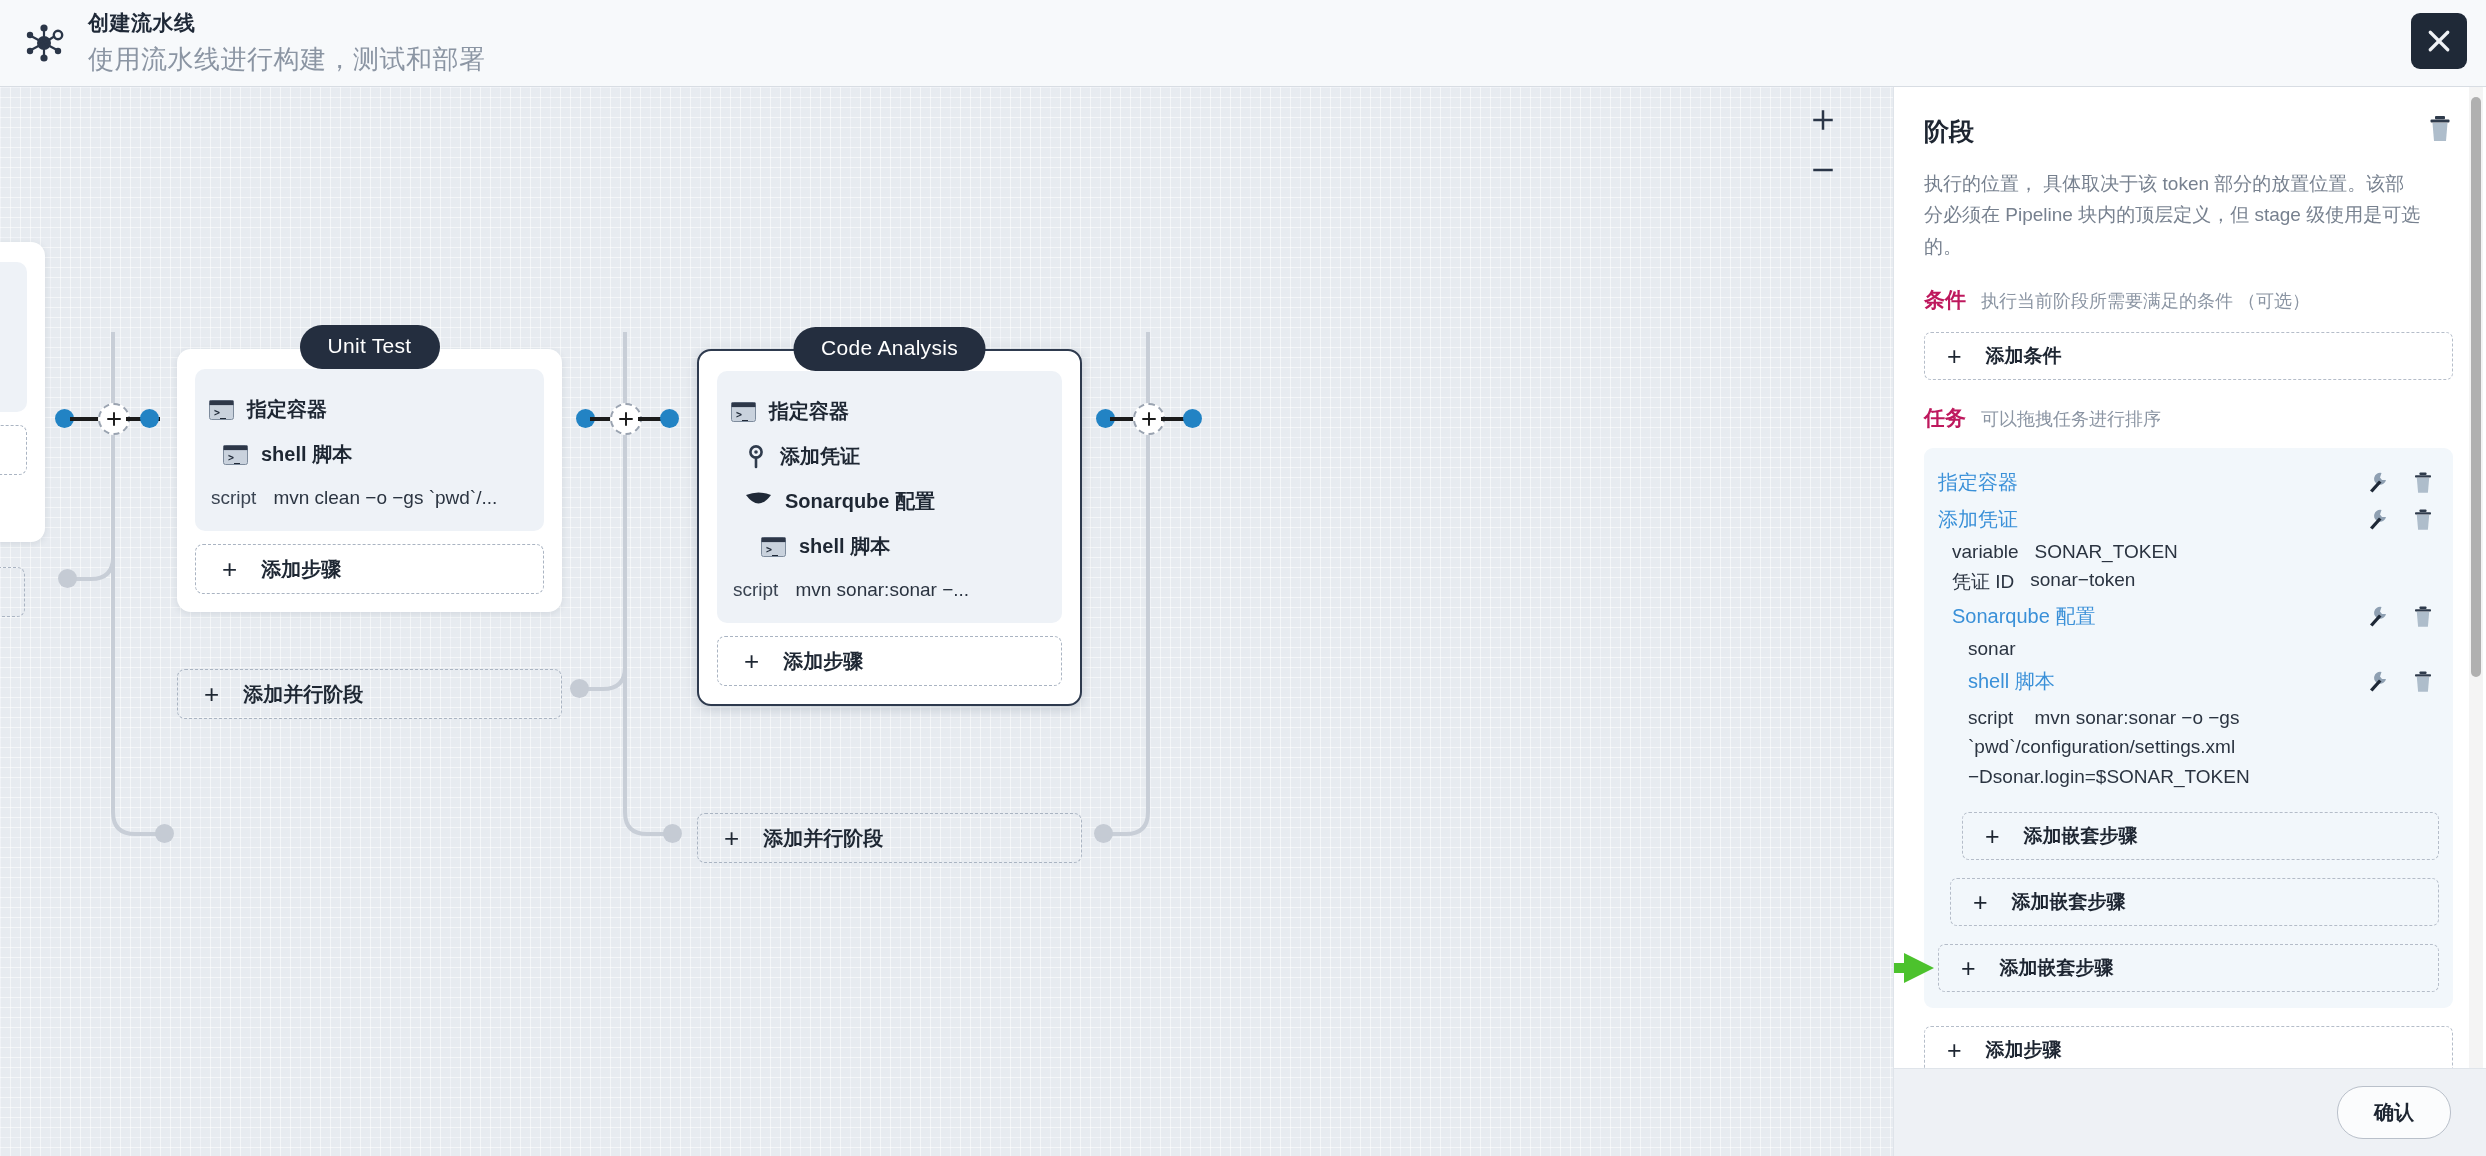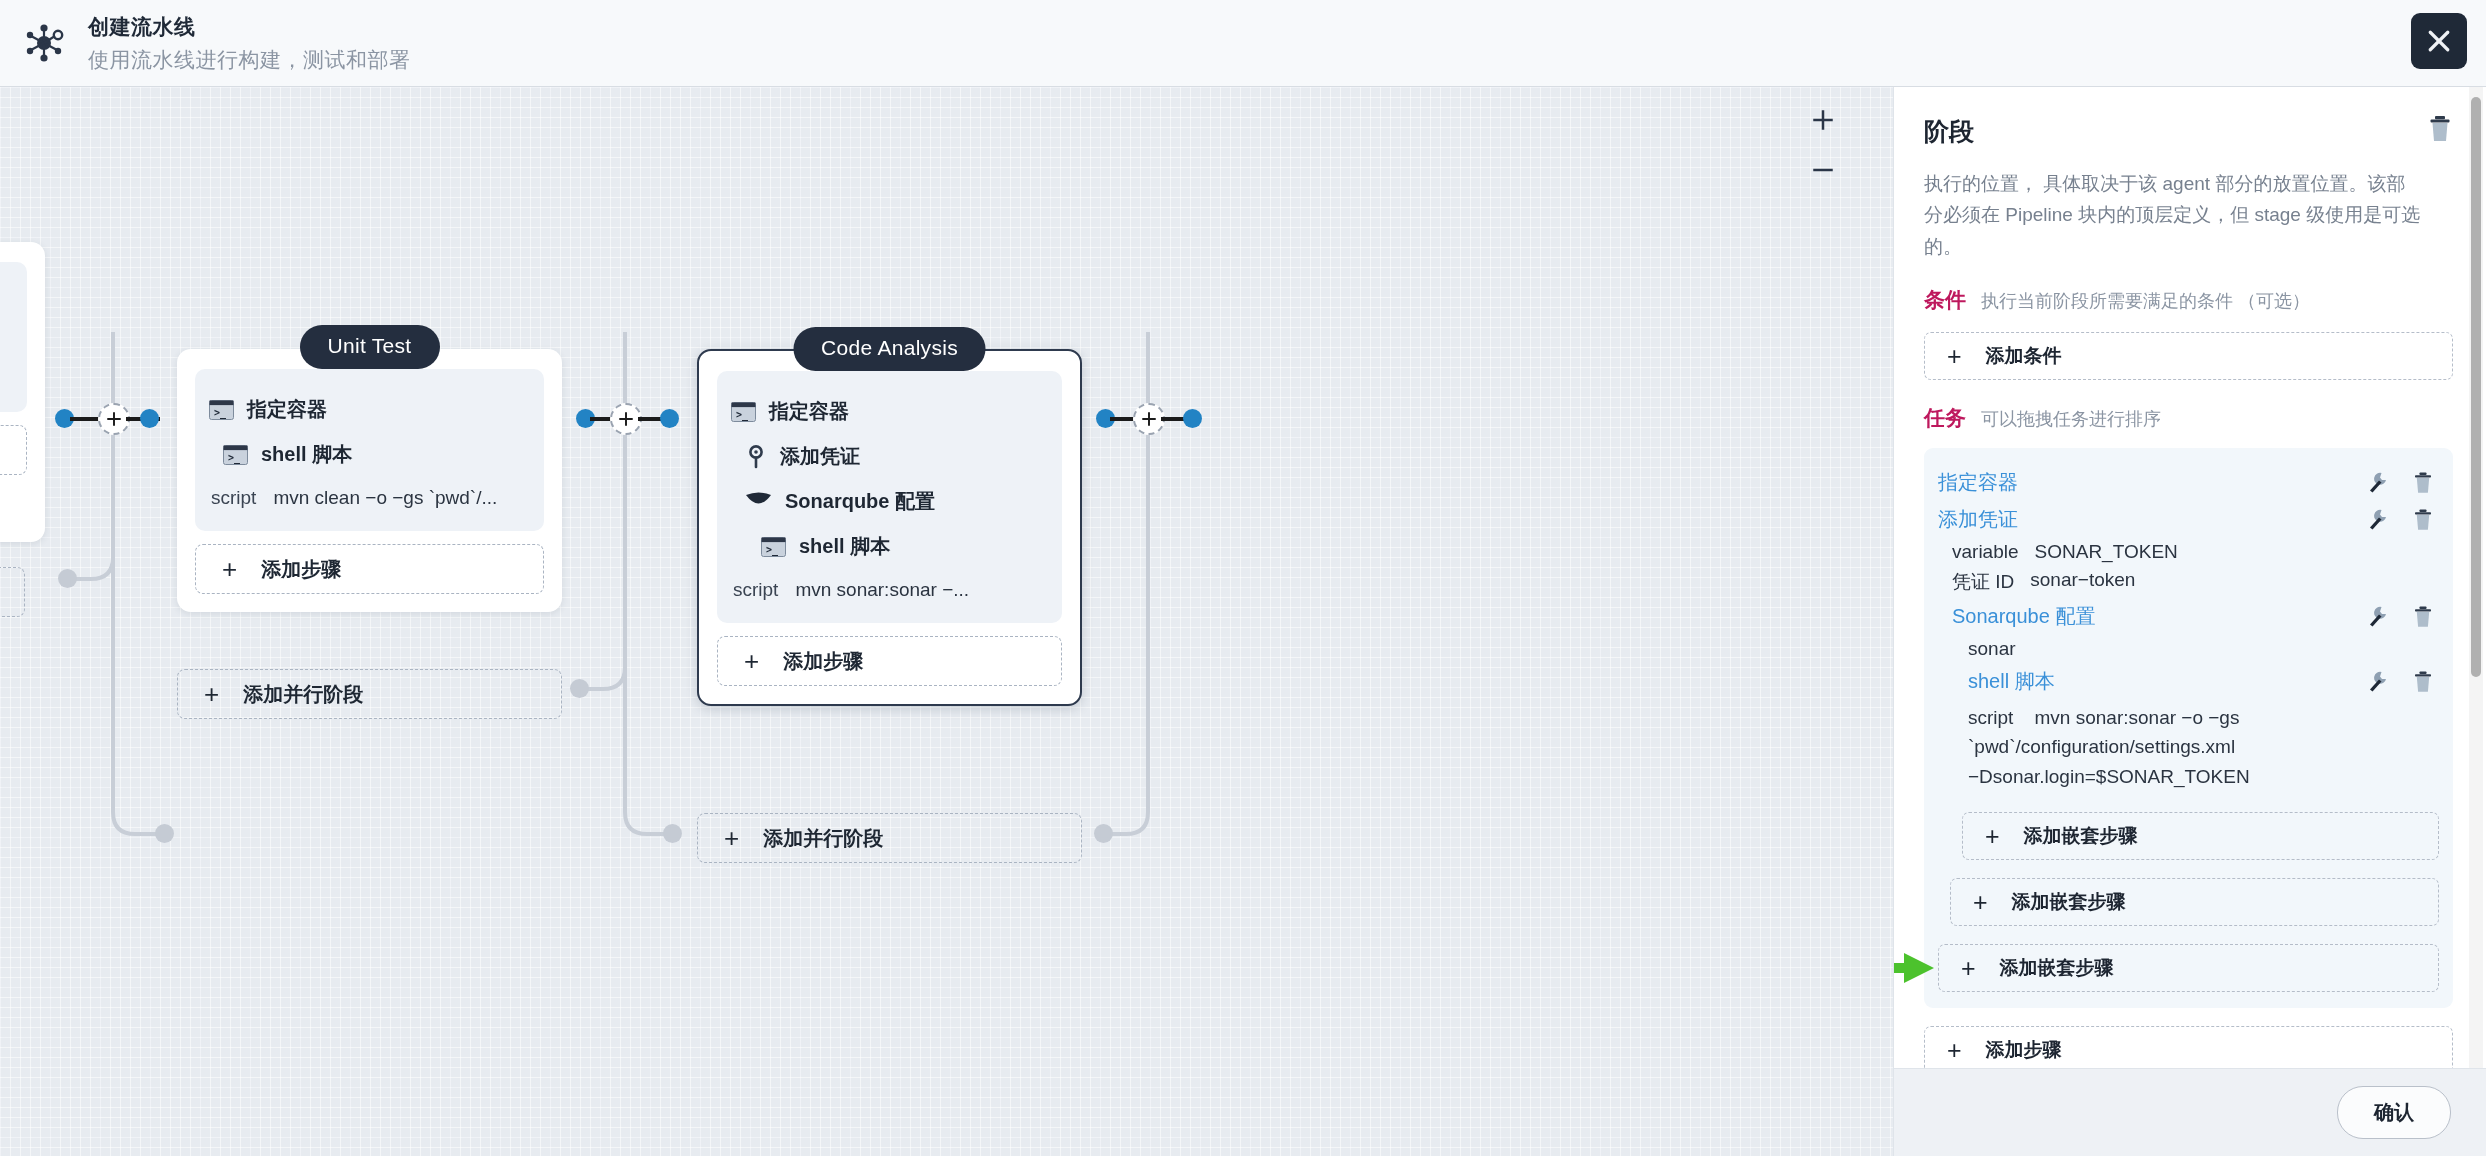--- a/index.html
+++ b/index.html
@@ -21,21 +21,21 @@
   .logo-wrap {
     width: 88px; height: 87px;
     display: flex; align-items: center; justify-content: center;
   }
   .logo-svg { width: 44px; height: 44px; display: block; }
   .header-texts { display: flex; flex-direction: column; justify-content: center; gap: 5px; }
   .header-title {
     font-size: 21px; font-weight: bold; color: #1f2937; letter-spacing: .5px;
   }
   .header-sub {
-    font-size: 21px; color: #8b95a3; letter-spacing: .5px;
+    font-size: 26px; color: #8b95a3; letter-spacing: .5px;
   }
   .close-btn {
     position: absolute; right: 19px; top: 13px;
     width: 56px; height: 56px;
     background: #1f2937; border-radius: 9px;
     display: flex; align-items: center; justify-content: center;
     cursor: pointer;
   }
   .close-btn svg { width: 30px; height: 30px; }
 
@@ -441,21 +441,21 @@
 
     <div class="panel-head">
       <div class="panel-title">阶段</div>
       <svg class="trash-big" viewBox="0 0 26 28">
         <rect x="8" y="1" width="10" height="3.2" rx="1" fill="#2f3b4c"></rect>
         <rect x="3.5" y="4.6" width="19" height="3" rx="1" fill="#2f3b4c"></rect>
         <path d="M 5.5 8 L 20.5 8 L 19 26 L 7 26 Z" fill="#aebdcb"></path>
       </svg>
     </div>
 
-    <div class="panel-desc">执行的位置， 具体取决于该 agent 部分的放置位置。该部分必须在 Pipeline 块内的顶层定义，但 stage 级使用是可选的。</div>
+    <div class="panel-desc">执行的位置， 具体取决于该 token 部分的放置位置。该部分必须在 Pipeline 块内的顶层定义，但 stage 级使用是可选的。</div>
 
     <div class="sect-row">
       <span class="sect-label">条件</span>
       <span class="sect-hint">执行当前阶段所需要满足的条件 （可选）</span>
     </div>
 
     <div class="panel-dashed">
       <span class="plus">+</span>
       <span>添加条件</span>
     </div>

